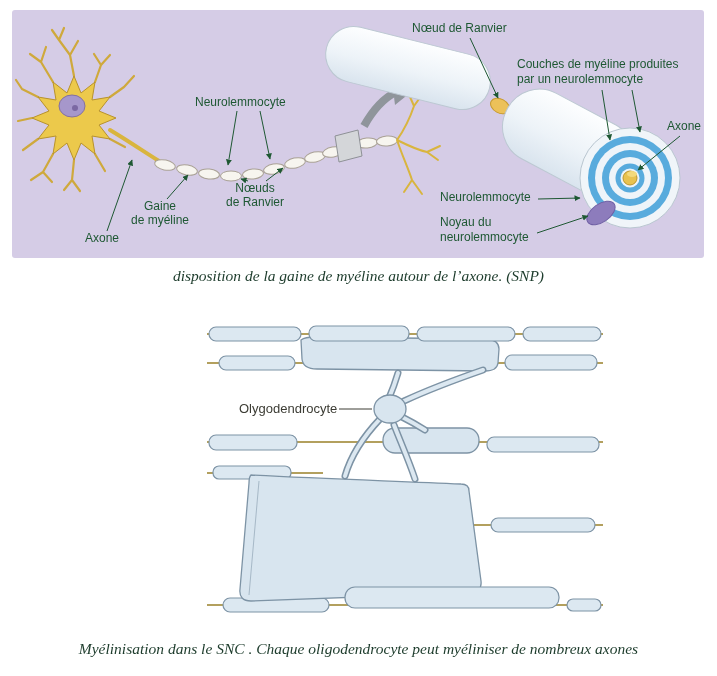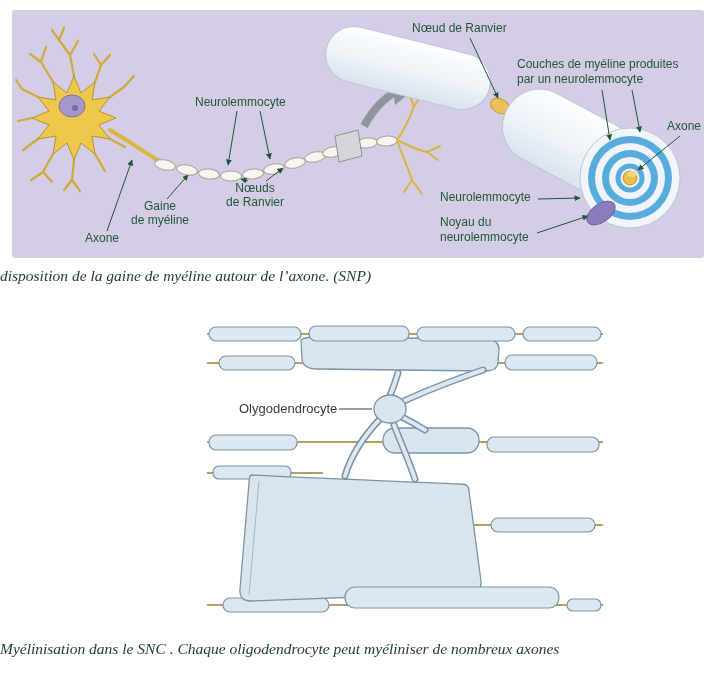--- a/index.html
+++ b/index.html
@@ -5,21 +5,21 @@
   html,body{margin:0;padding:0;}
   body{
     width:717px;height:676px;overflow:hidden;background:#ffffff;
     font-family:"Liberation Sans",sans-serif;
   }
   figure{margin:0;padding:0;}
   .fig1{margin:10px 0 0 12px;}
   .fig2{margin:28px 0 0 205px;}
   .caption{
     font-family:"Liberation Serif",serif;font-style:italic;
-    font-size:15.5px;color:#1c3b2b;
+    font-size:15.5px;color:#1c3b2b;text-align:center;
     margin:8px 0 0 0;line-height:19px;
   }
   svg{display:block;}
   text.lbl{font-family:"Liberation Sans",sans-serif;font-size:12px;fill:#1e5833;}
   text.lbl2{font-family:"Liberation Sans",sans-serif;font-size:13px;fill:#3c3c34;}
   .ptr{stroke:#1e5833;stroke-width:1;fill:none;}
 </style>
 </head>
 <body>
 

